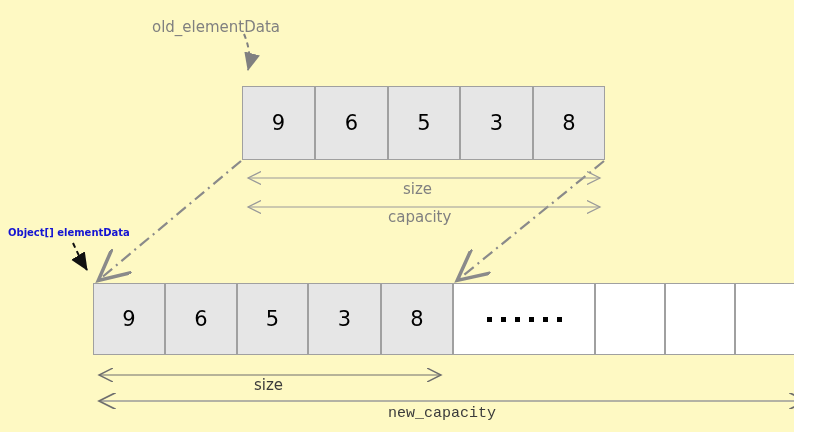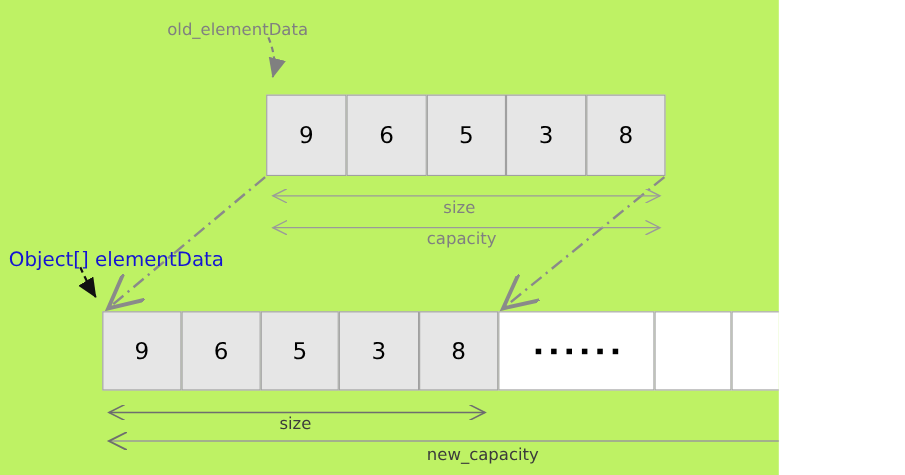--- a/index.html
+++ b/index.html
@@ -5,23 +5,23 @@
   html, body {
     margin: 0;
     padding: 0;
     background: #ffffff;
   }
   body {
     font-family: "DejaVu Sans", "Liberation Sans", sans-serif;
   }
   #stage {
     position: relative;
-    width: 708px;
+    width: 794px;
     height: 432px;
-    background: #bef264;
+    background: #fef9c3;
     overflow: hidden;
   }
   #overlay {
     position: absolute;
     left: 0;
     top: 0;
     width: 823px;
     height: 432px;
     pointer-events: none;
   }
@@ -46,21 +46,22 @@
     position: absolute;
     font-size: 15px;
     white-space: nowrap;
     line-height: 1;
   }
   .label-gray {
     color: #808080;
   }
   .label-blue {
     color: #1414d2;
-    font-size: 18px;
+    font-size: 10px;
+    font-weight: bold;
   }
   .label-dark {
     color: #3b3b3b;
   }
   .dots {
     position: absolute;
     display: flex;
     gap: 9px;
     align-items: center;
   }
@@ -146,15 +147,15 @@
         <span></span>
         <span></span>
     </div>
   </div>
 
   <div class="cell empty" style="left:595px; top:283px; width:70px; height:72px;"></div>
   <div class="cell empty" style="left:665px; top:283px; width:70px; height:72px;"></div>
   <div class="cell empty" style="left:735px; top:283px; width:75px; height:72px;"></div>
 
   <div class="label label-dark" style="left:254px; top:378px;">size</div>
-  <div class="label label-dark" style="left:388px; top:406px;">new_capacity</div>
+  <div class="label label-dark" style="left:388px; top:406px;font-family:Liberation Mono, monospace;">new_capacity</div>
 
 </div>
 
 </body></html>

